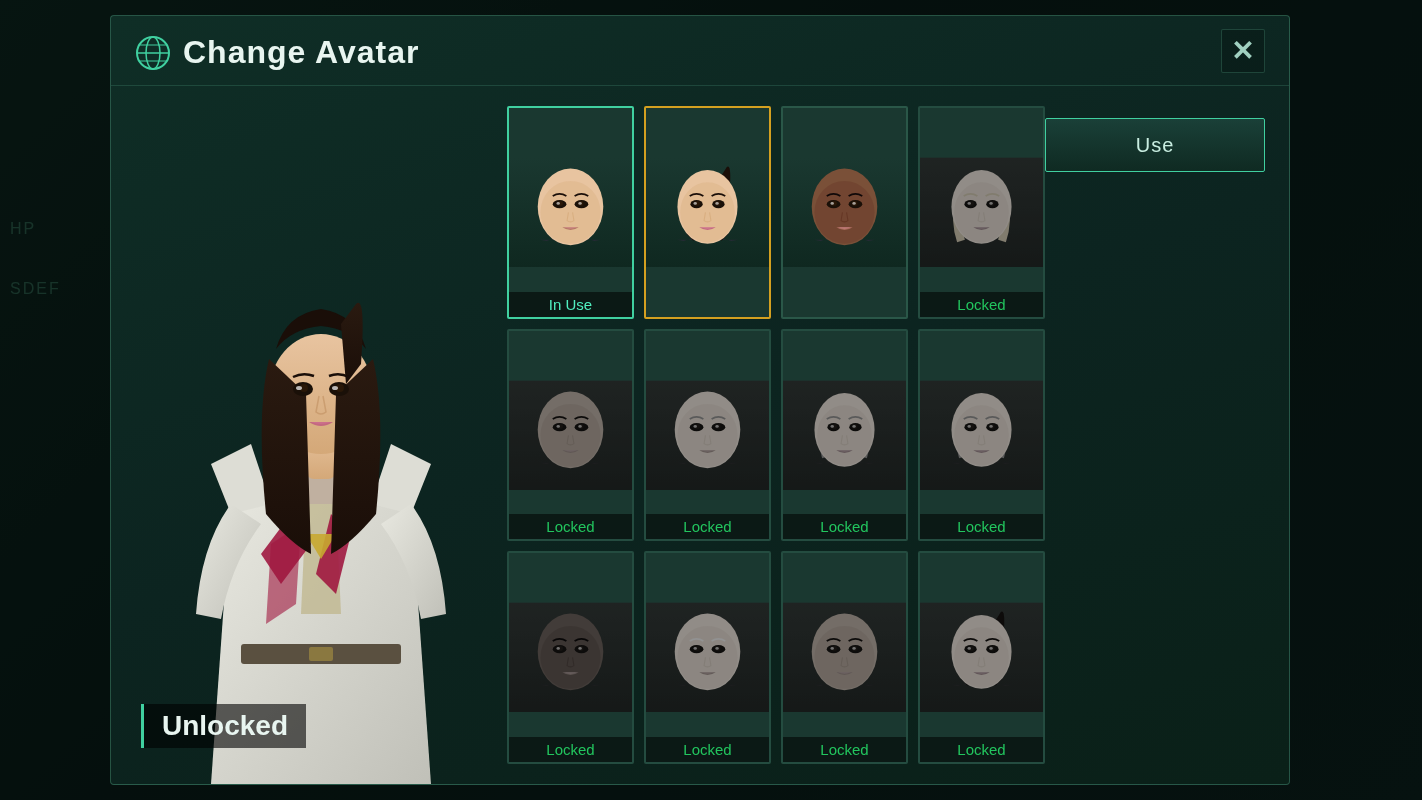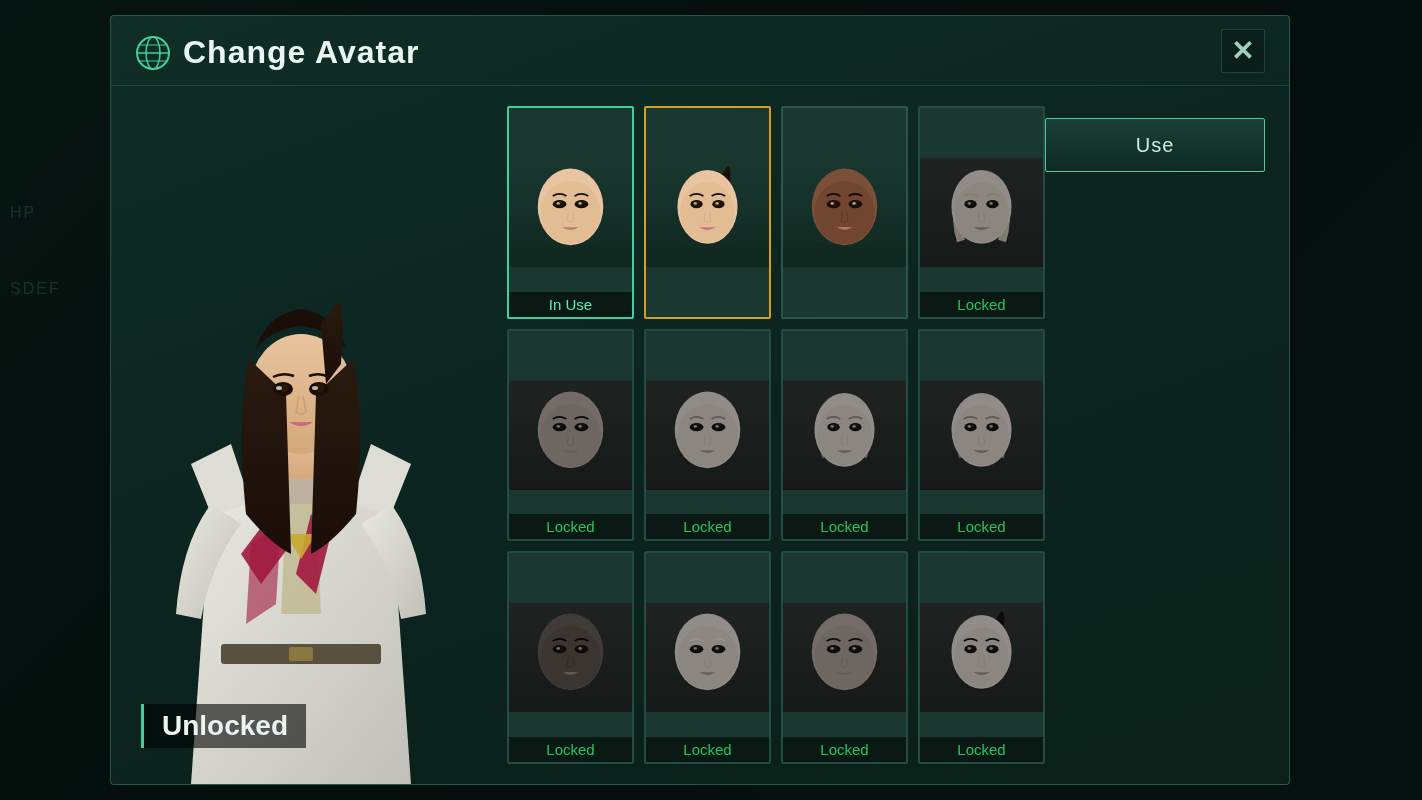--- a/index.html
+++ b/index.html
@@ -91,21 +91,21 @@
       overflow: hidden;
     }
 
     
     .char-preview {
       width: 380px;
       flex-shrink: 0;
       position: relative;
       display: flex;
       align-items: flex-end;
-      justify-content: center;
+      justify-content: flex-end;
     }
 
     .char-figure {
       width: 340px;
       height: 620px;
       position: relative;
       bottom: 0;
     }
 
     
@@ -210,21 +210,21 @@
     }
 
     
     .stat-hp, .stat-sdef {
       position: absolute;
       left: 10px;
       color: rgba(100,200,160,0.4);
       font-size: 16px;
       letter-spacing: 2px;
     }
-    .stat-hp { top: 204px; }
+    .stat-hp { top: 220px; }
     .stat-sdef { top: 280px; }
   </style>
 </head>
 <body>
 
 <div class="bg-layer">
   <span class="stat-hp">HP</span>
   <span class="stat-sdef">SDEF</span>
 </div>
 <div class="overlay"></div>

